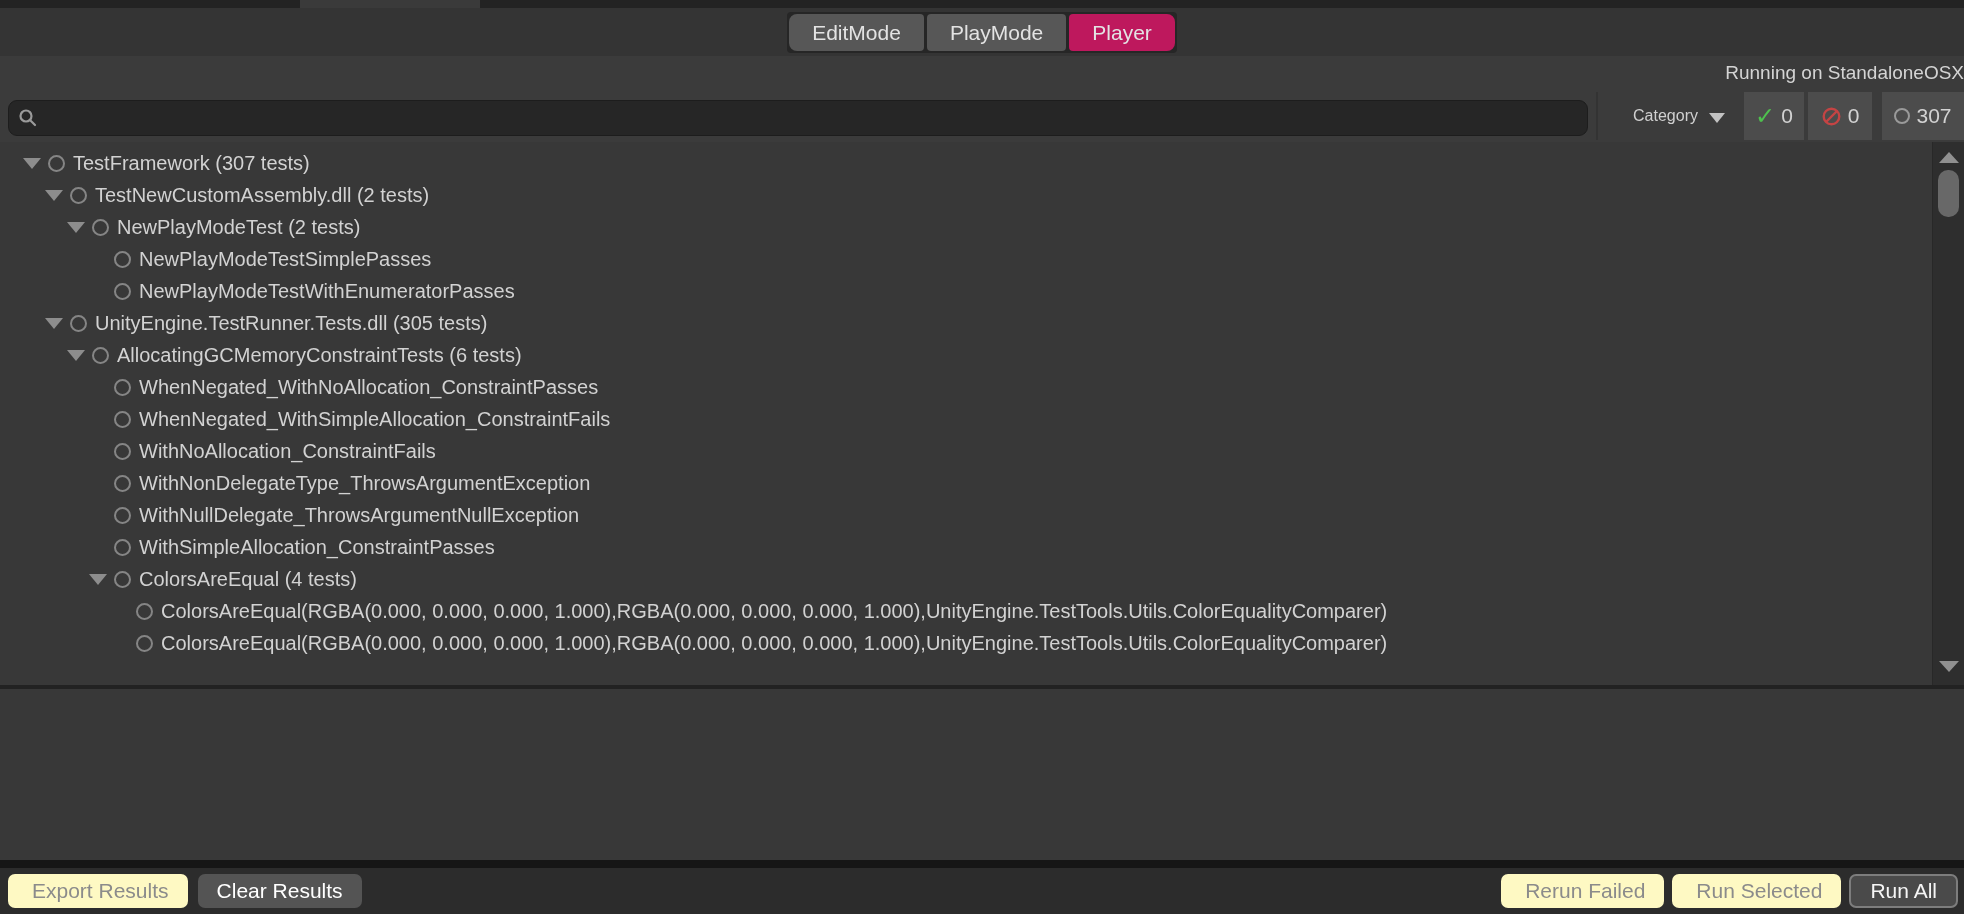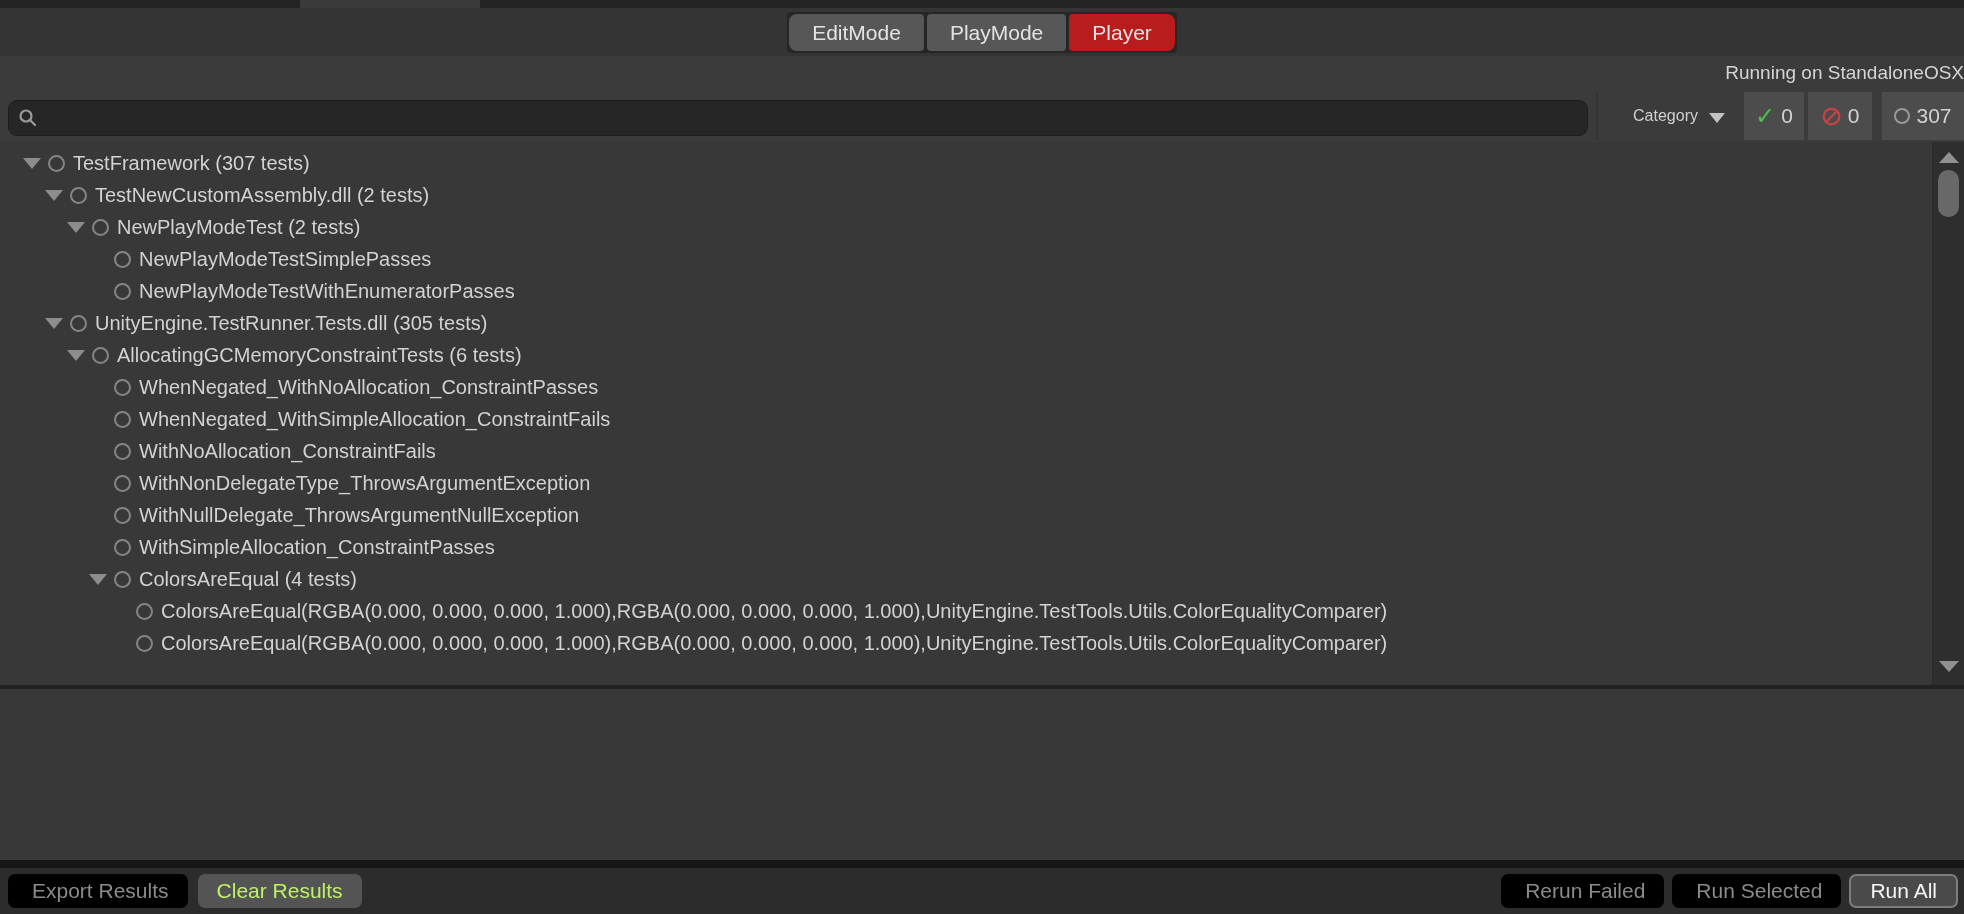--- a/index.html
+++ b/index.html
@@ -66,38 +66,38 @@
 
   .tree-separator { position:absolute; top:685px; left:0; right:0; height:4px; background:#222222; }
   .lower-pane { position:absolute; top:689px; left:0; right:0; height:171px; background:#383838; }
 
   
   .footer-strip { position:absolute; top:860px; left:0; right:0; height:8px; background:#161616; }
   .footer { position:absolute; top:868px; left:0; right:0; height:46px; background:#2c2c2c; }
   .footer-left  { position:absolute; left:8px;  top:6px; display:flex; gap:10px; }
   .footer-right { position:absolute; right:6px; top:6px; display:flex; gap:8px; }
   .footer-btn { height:34px; line-height:34px; padding:0 19px; border-radius:7px; font-size:21px; cursor:default; }
-  .footer-btn.disabled { background:#000000; color:#8b8b8b;padding-left:24px; }
-  .footer-btn.enabled  { background:#545454; color:#bef264; }
+  .footer-btn.disabled { background:#fef9c3; color:#8b8b8b;padding-left:24px; }
+  .footer-btn.enabled  { background:#545454; color:#ffffff; }
   .footer-btn.emphasized { background:#4a4a4a; border:2px solid #7d7d7d; line-height:30px; color:#f5f5f5; }
 </style>
 </head>
 <body>
 
 <div class="stage">
 
   <div class="top-strip">
     <div class="dock-notch"></div>
   </div>
 
   <div class="toolbar-row">
     <div class="mode-tabs">
         <div class="mode-tab">EditMode</div>
         <div class="mode-tab">PlayMode</div>
-        <div class="mode-tab" style="background: #b91c1c;">Player</div>
+        <div class="mode-tab" style="background: #be185d;">Player</div>
       </div>
   </div>
 
   <div class="status-row">
     <span>Running on StandaloneOSX</span>
   </div>
 
   <div class="filter-row">
     <div class="search-box">
       <svg width="22" height="22" viewBox="0 0 22 22">

